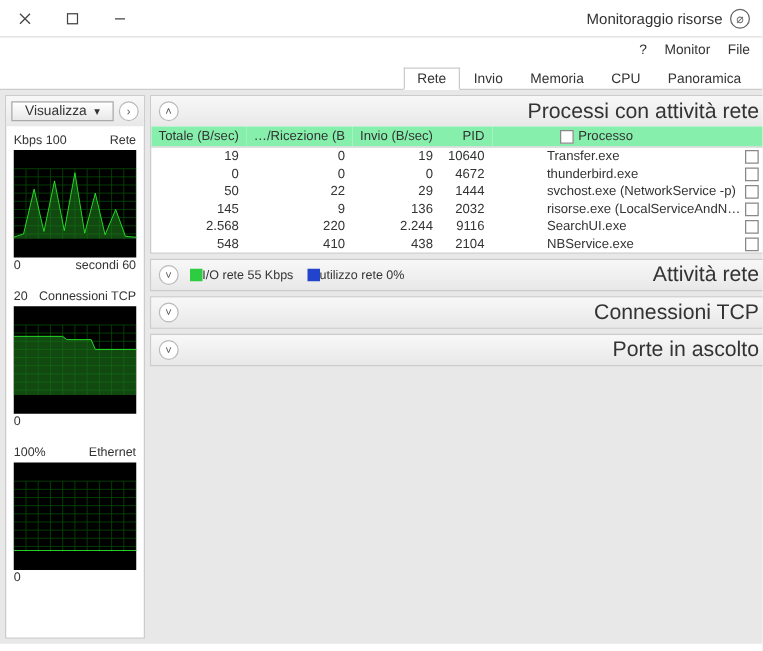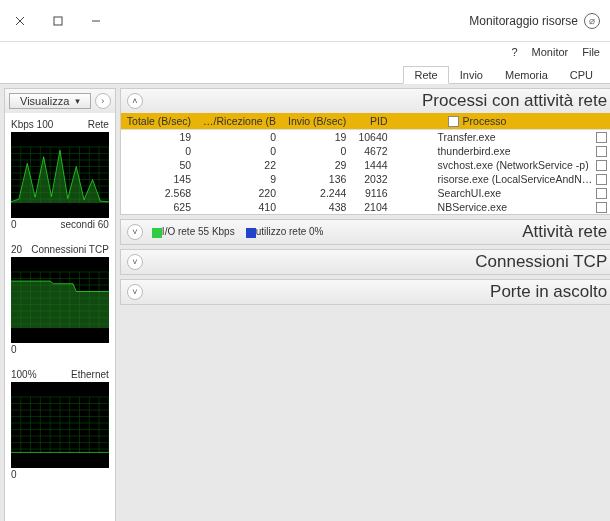--- a/index.html
+++ b/index.html
@@ -8,21 +8,21 @@
     font-size: 11px;
     color: #333;
     background: #fff;
     width: 610px;
     height: 521px;
     overflow: hidden;
     direction: rtl;
   }
   
   .titlebar {
-    height: 42px;
+    height: 30px;
     display: flex;
     align-items: center;
     justify-content: space-between;
     padding: 0 2px;
     border-bottom: 1px solid #ddd;
     direction: ltr;
   }
   .titlebar-left { display: flex; gap: 2px; }
   .titlebtn {
     width: 36px; height: 24px;
@@ -120,21 +120,21 @@
   .legend { display:flex; align-items:center; gap:8px; font-size:10px; direction: rtl; }
   .swatch { width: 10px; height: 10px; display:inline-block; vertical-align: middle; margin-left:3px;}
   .sw-green { background: #2ecc40; }
   .sw-blue { background: #2244cc; }
   
   .tbl { width: 100%; border-collapse: collapse; font-size: 10.5px; direction: ltr; }
   .tbl thead th {
     text-align: right;
     font-weight: normal;
     padding: 2px 6px;
-    background: #eab308;
+    background: #86efac;
     border-bottom: 1px solid #ddd;
     direction: rtl;
     white-space: nowrap;
   }
   .tbl thead th.first { text-align: left; }
   .tbl tbody td {
     padding: 1px 6px;
     text-align: right;
     white-space: nowrap;
     direction: rtl;
@@ -220,20 +220,21 @@
   <span>?</span>
   <span>Monitor</span>
   <span>File</span>
 </div>
 
 <div class="tabsrow">
   <div class="tab active">Rete</div>
   <div class="tab">Invio</div>
   <div class="tab">Memoria</div>
   <div class="tab">CPU</div>
+  <div class="tab">Panoramica</div>
 </div>
 
 <div class="content">
 
   <div class="leftpane">
     <div class="viewsbar">
       <div class="viewsbtn">
         <span class="chevcirc">▾</span>
         <span>Visualizza</span>
       </div>
@@ -427,21 +428,21 @@
                 <td>2.568</td>
                 <td>220</td>
                 <td>2.244</td>
                 <td>9116</td>
                 <td class="namecell">
                   <span>SearchUI.exe</span>
                   <span class="chk"></span>
                 </td>
               </tr>
               <tr>
-                <td>625</td>
+                <td>548</td>
                 <td>410</td>
                 <td>438</td>
                 <td>2104</td>
                 <td class="namecell">
                   <span>NBService.exe</span>
                   <span class="chk"></span>
                 </td>
               </tr>
             </tbody>
         </table>

